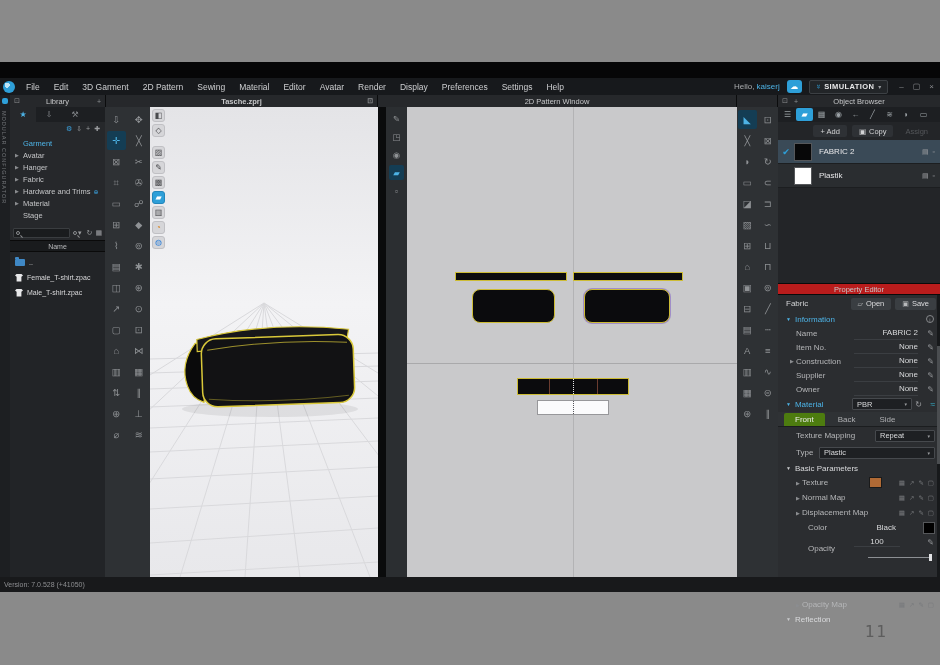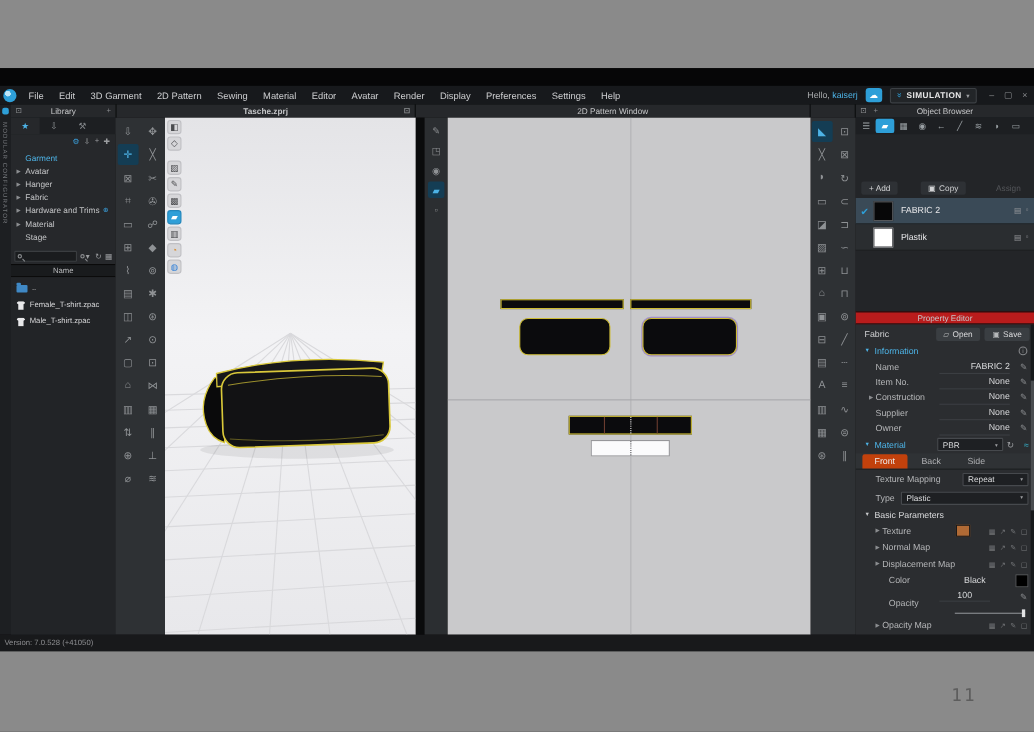--- a/index.html
+++ b/index.html
@@ -98,21 +98,21 @@
   .pp-s3 .seam{position:absolute;top:0;bottom:0;width:1px;background:#6b3c2f;}
   .pp-s3 .cdot{position:absolute;top:0;bottom:0;left:50%;border-left:1px dotted #e8e8e8;}
   .pp-w{left:130px;top:293px;width:72px;height:15px;background:#fbfbfc;border:1px solid #97979a;}
   .pp-w .cdot{position:absolute;top:0;bottom:0;left:50%;border-left:1px dotted #55555a;}
 
   
   #rightcol{left:778px;width:162px;background:#232528;display:flex;flex-direction:column;}
   .ob-tabs{height:15px;background:#1d1f22;display:flex;align-items:center;padding-left:1px;}
   .ob-tab{width:17px;height:13px;display:flex;align-items:center;justify-content:center;font-size:8px;color:#9aa0a4;border-radius:2px;}
   .ob-tab.active{background:#2e9fd8;color:#fff;}
-  .ob-actions{height:18px;display:flex;align-items:center;justify-content:space-between;gap:5px;padding:0 5px;margin-top:40px;}
+  .ob-actions{height:18px;display:flex;align-items:center;justify-content:flex-end;gap:5px;padding:0 5px;}
   .obtn{height:12px;display:flex;align-items:center;gap:3px;background:#2e3135;border-radius:2px;padding:0 7px;font-size:7.5px;color:#d2d3d5;}
   .obtn.disabled{background:none;color:#54565a;}
   .ob-row{height:24px;display:flex;align-items:center;background:#2a2d30;border-bottom:1px solid #1c1e20;}
   .ob-row.selected{background:#3a4a57;}
   .ob-row .chk{width:16px;text-align:center;font-size:9px;color:#2e9fd8;}
   .ob-row .sw{width:18px;height:18px;border:1px solid #55575a;}
   .ob-row .nm{flex:1;font-size:8px;color:#e6e6e8;padding-left:7px;}
   .ob-row .ric{font-size:7px;color:#94969a;padding-right:5px;display:flex;gap:4px;}
   .ob-fill{flex:1;background:#232528;}
 
@@ -131,21 +131,21 @@
   .pen{position:absolute;right:6px;color:#8d8f92;font-size:8px;}
   .pebtn{height:12px;display:flex;align-items:center;gap:3px;background:#3a3e42;border-radius:2px;padding:0 7px;font-size:7.5px;color:#dcdcde;}
   .pebtn .bic{font-size:7px;color:#b6b8ba;}
   .fabric-btns{position:absolute;right:4px;display:flex;gap:4px;}
   .iinfo{position:absolute;right:6px;width:8px;height:8px;border:1px solid #85878a;border-radius:50%;color:#85878a;font-size:6px;line-height:8px;text-align:center;}
   .dd{height:12px;background:#1e2023;border:1px solid #46494d;border-radius:1px;display:flex;align-items:center;padding:0 4px;color:#d8d9db;font-size:7.5px;position:absolute;}
   .dd .dcar{margin-left:auto;font-size:5px;color:#9b9da0;padding-left:5px;}
   .mat-ic{position:absolute;font-size:8px;}
   .pe-tabs{height:15px;background:#2f3235;border-bottom:1px solid #1b1d1f;display:flex;align-items:flex-end;padding-left:6px;gap:2px;}
   .pe-tab{height:13px;padding:0 11px;font-size:8px;color:#aeafb2;display:flex;align-items:center;border-radius:2px 2px 0 0;}
-  .pe-tab.active{background:#c2410c;color:#ededee;}
+  .pe-tab.active{background:#4d7c0f;color:#ededee;}
   .mrow-icons{position:absolute;right:6px;display:flex;gap:4px;font-size:6.5px;color:#77797c;}
   .tex-sw{position:absolute;right:58px;width:13px;height:11px;border:1px solid #1a1a1a;}
   .color-sw{position:absolute;right:5px;width:12px;height:12px;border:1px solid #55575a;}
   .slider{position:absolute;right:8px;bottom:3px;width:64px;height:1px;background:#8c8f93;}
   .slider .knob{position:absolute;right:0;top:-3px;width:3px;height:7px;background:#e2e3e5;}
   .pe-scroll{position:absolute;right:0;top:0;bottom:0;width:3px;background:#17191b;}
   .pe-scroll .thumb{position:absolute;top:18%;height:42%;width:3px;background:#4a4d50;}
 
   .statusbar{position:absolute;left:0;right:0;bottom:0;height:15px;background:#18191b;display:flex;align-items:center;padding-left:4px;}
   .statusbar span{font-size:7px;color:#8e8f92;}
@@ -597,21 +597,21 @@
 
           <div class="pe-row ind3" style="height:26px;">
             <span class="lab">Opacity</span>
             <span style="position:absolute;right:40px;top:2px;color:#d8d9db;border-bottom:1px solid #3b3e42;min-width:46px;text-align:center;">100</span>
             <span class="pen" style="top:3px;">✎</span>
             <span class="slider">
                 <span class="knob"></span>
               </span>
           </div>
 
-          <div class="pe-row ind2" style="height:15px;">
+          <div class="pe-row ind2" style="height:15px;margin-top:36px;">
             <span class="arr" style="left:18px;">▶</span>
             <span class="lab">Opacity Map</span>
             <span class="mrow-icons" id="om-icons">
                 <span>▦</span>
                 <span>↗</span>
                 <span>✎</span>
                 <span>▢</span>
               </span>
           </div>
 

